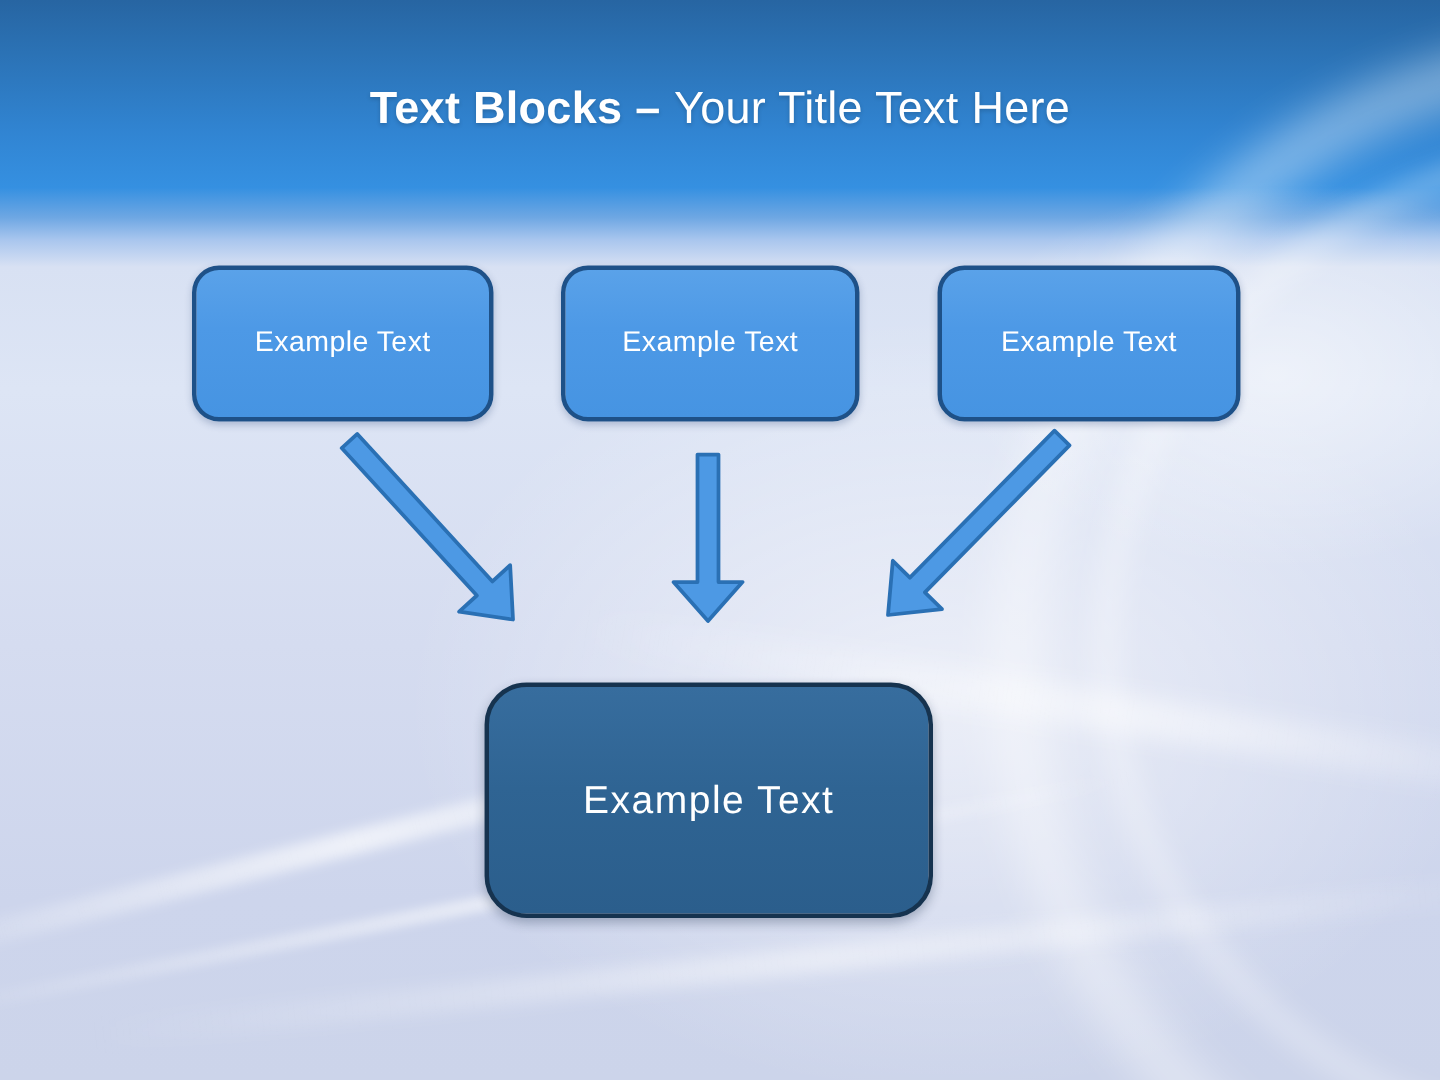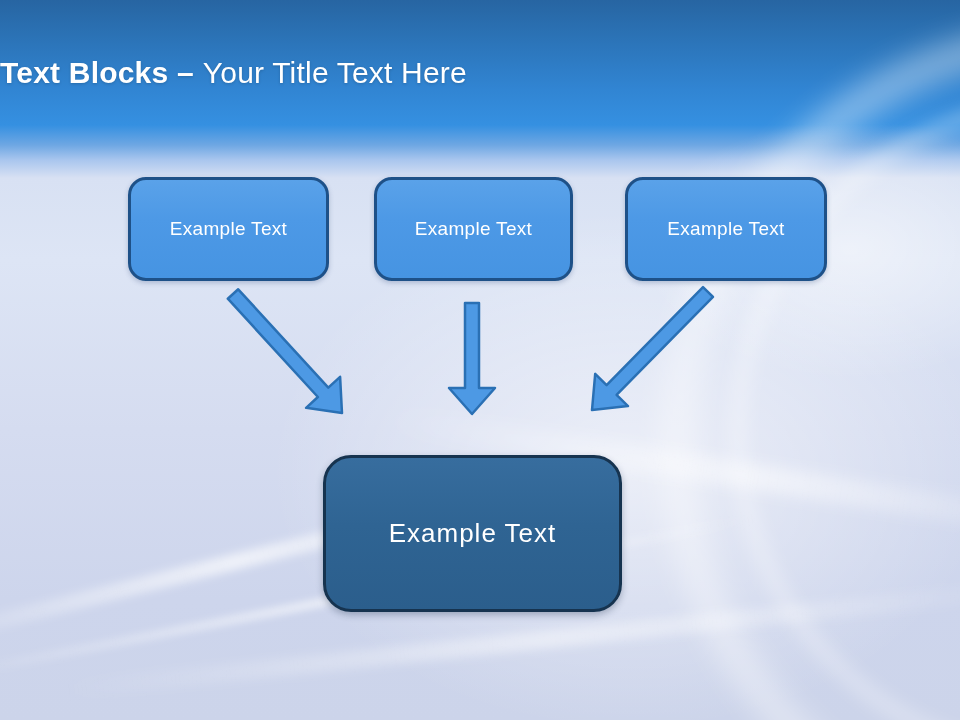--- a/index.html
+++ b/index.html
@@ -53,21 +53,21 @@
   }
   .streak-4 {
     left: 380px; top: 460px; width: 700px; height: 26px;
     background: linear-gradient(90deg, rgba(255,255,255,0), rgba(255,255,255,0.5) 55%, rgba(255,255,255,0));
     transform: rotate(9deg); filter: blur(7px);
   }
 
   
   .title {
     position: absolute; left: 0; top: 56px; width: 960px;
-    text-align: left; color: #ffffff; font-size: 30px;
+    text-align: center; color: #ffffff; font-size: 30px;
     letter-spacing: 0.2px; text-shadow: 0 1px 3px rgba(0,0,0,0.18);
     white-space: nowrap;
   }
   .title .bold { font-weight: bold; margin-right: 9px; }
 
   
   .ex-box {
     position: absolute; top: 177px; height: 104px; box-sizing: border-box;
     background: linear-gradient(180deg, #5aa2e9 0%, #4d99e6 40%, #4694e2 100%);
     border: 3px solid #1e5188; border-radius: 18px;

